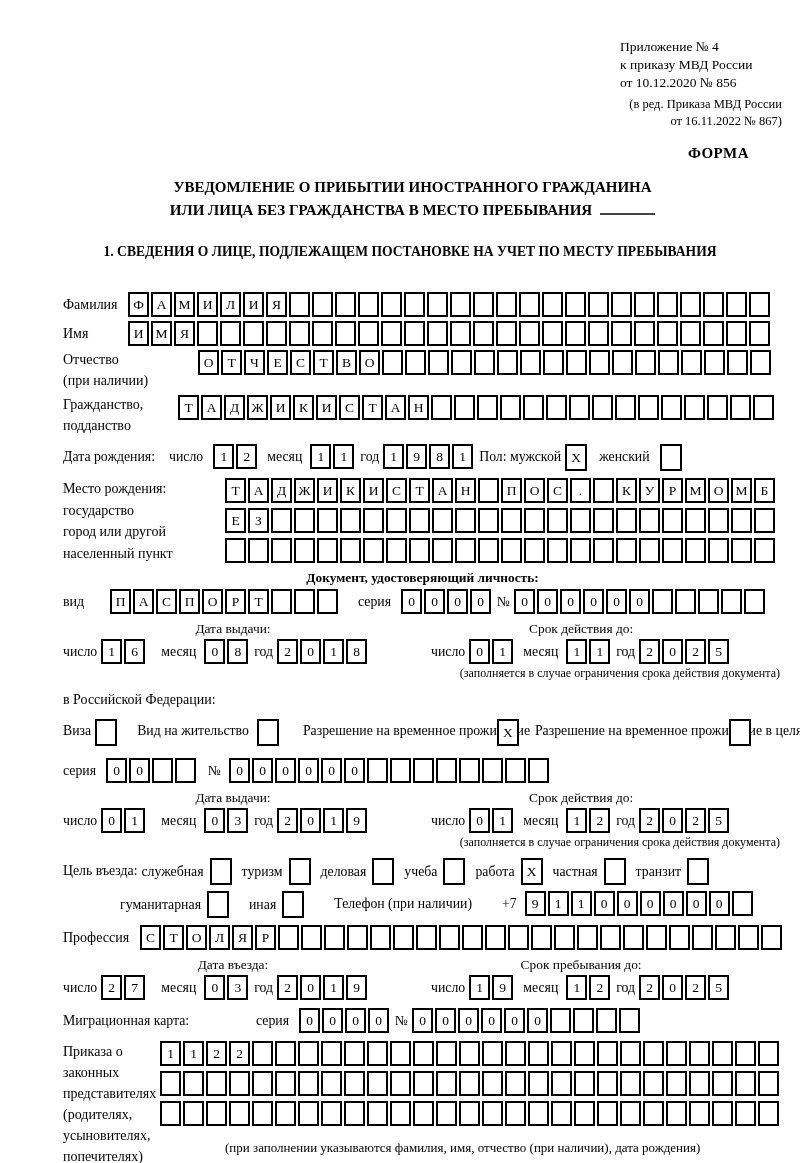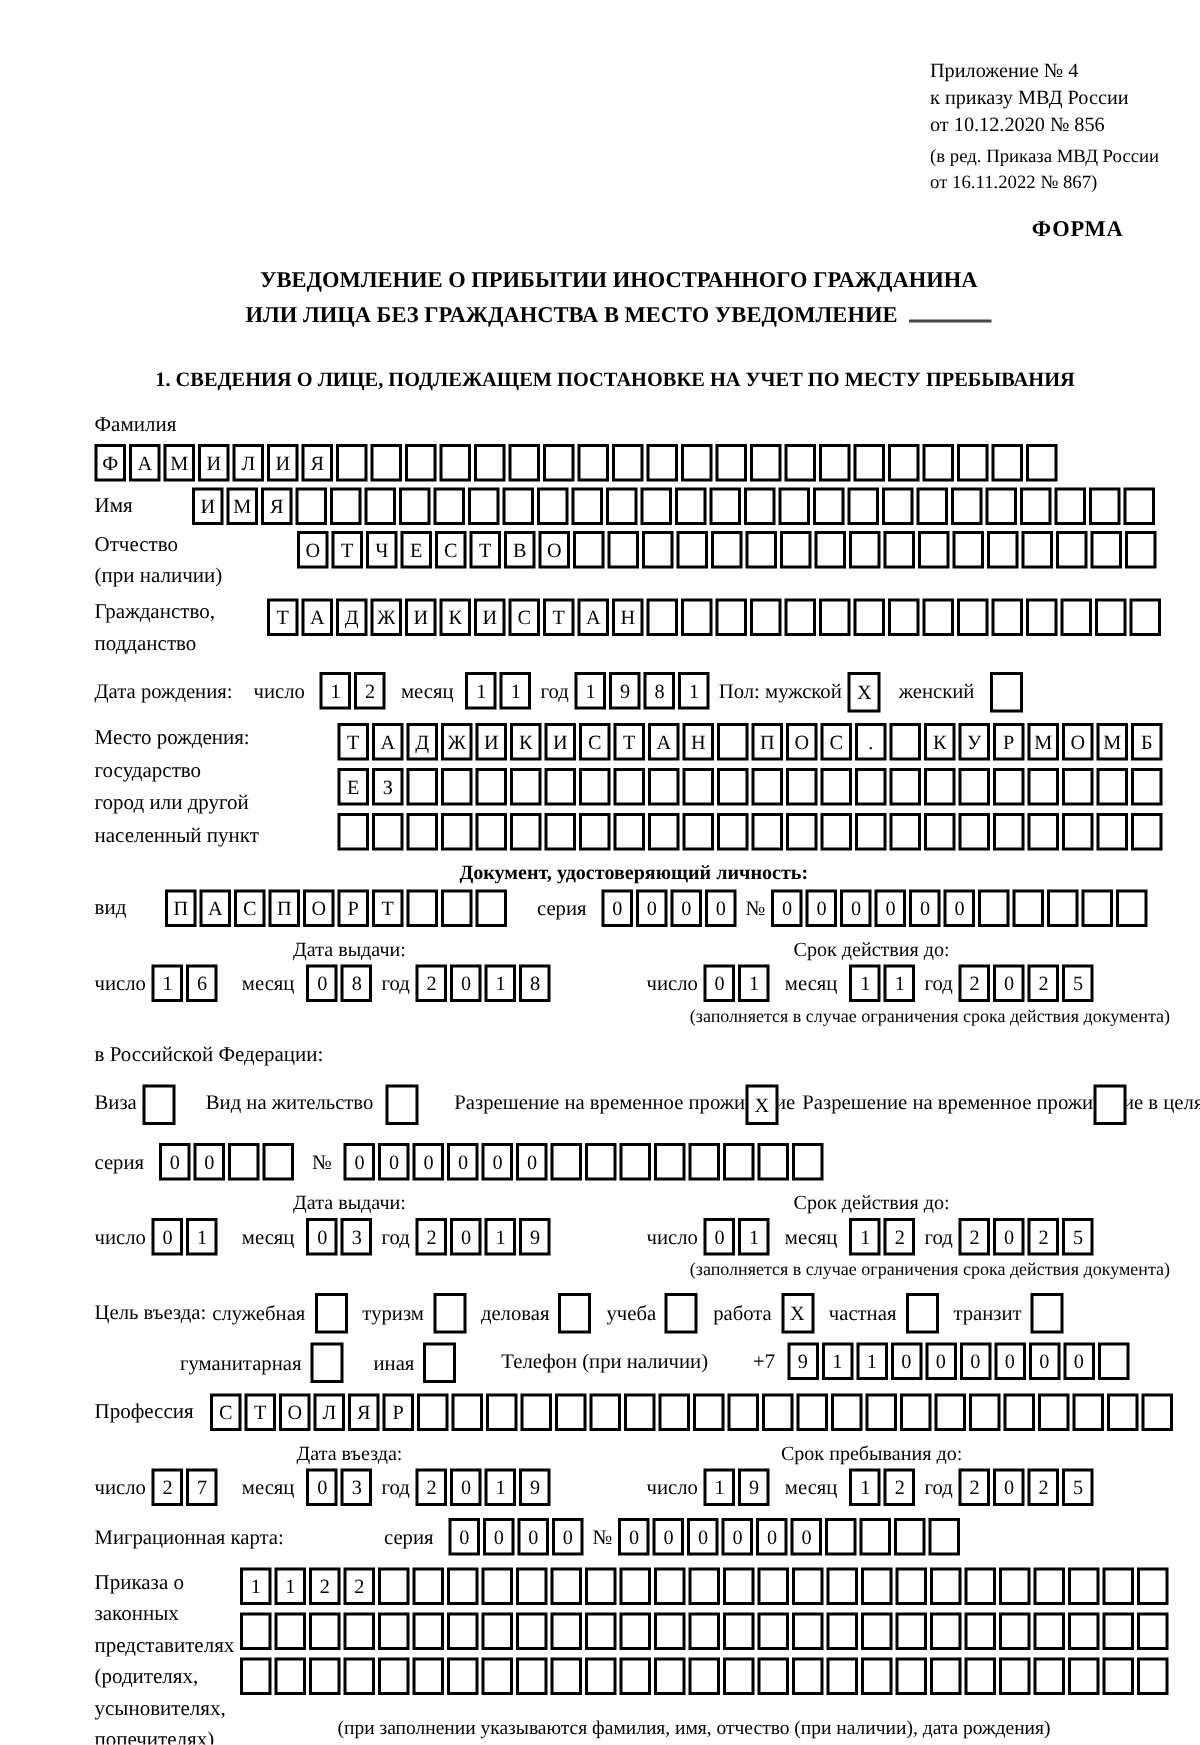--- a/index.html
+++ b/index.html
@@ -1,21 +1,21 @@
 <!DOCTYPE html>
 <html><head>
 <meta charset="utf-8">
 <style>
   html,body{margin:0;padding:0;background:#fff;}
   body{width:800px;height:1163px;font-family:"Liberation Serif",serif;color:#000;overflow:hidden;}
   .page{box-sizing:border-box;width:800px;height:1163px;padding:38px 18px 0 63px;}
 
   
   .ref{margin-left:557px;font-size:13.5px;line-height:1.32;}
-  .ref .note{margin-top:5px;font-size:12.5px;}
+  .ref .note{margin-top:5px;font-size:12.5px;text-align:right;}
   .forma{font-weight:bold;font-size:15px;text-align:right;margin:16px 33px 0 0;letter-spacing:.5px;}
 
   .title{font-weight:bold;font-size:15px;text-align:center;margin-top:15px;line-height:1.45;margin-left:-20px;}
   .underline{display:inline-block;width:55px;height:.9em;border-bottom:2px solid #444;margin-left:8px;}
   .section{font-weight:bold;font-size:13.6px;text-align:center;margin:23px 0 0 -25px;font-family:Liberation Serif, serif;}
 
   
   .row{display:flex;align-items:flex-start;margin-top:4px;}
   .lbl{font-size:14px;line-height:25px;flex-shrink:0;}
   .lbl-stack{font-size:14px;line-height:20.5px;flex-shrink:0;}
@@ -71,27 +71,27 @@
     <div class="note">
       <div>(в ред. Приказа МВД России</div>
       <div>от 16.11.2022 № 867)</div>
     </div>
   </div>
   <div class="forma">ФОРМА</div>
 
   <div class="title">
     <div>УВЕДОМЛЕНИЕ О ПРИБЫТИИ ИНОСТРАННОГО ГРАЖДАНИНА</div>
     <div>
-      <span>ИЛИ ЛИЦА БЕЗ ГРАЖДАНСТВА В МЕСТО УВЕДОМЛЕНИЕ</span><span class="underline"></span>
+      <span>ИЛИ ЛИЦА БЕЗ ГРАЖДАНСТВА В МЕСТО ПРЕБЫВАНИЯ</span><span class="underline"></span>
     </div>
   </div>
 
   <div class="section">1. СВЕДЕНИЯ О ЛИЦЕ, ПОДЛЕЖАЩЕМ ПОСТАНОВКЕ НА УЧЕТ ПО МЕСТУ ПРЕБЫВАНИЯ</div>
 
-  <div class="row" style="margin-top:10px;flex-direction:column;">
+  <div class="row" style="margin-top:32px;">
     <span class="lbl w65">Фамилия</span>
     <span class="boxes">
         <span class="box">Ф</span>
         <span class="box">А</span>
         <span class="box">М</span>
         <span class="box">И</span>
         <span class="box">Л</span>
         <span class="box">И</span>
         <span class="box">Я</span>
         <span class="box"></span>

